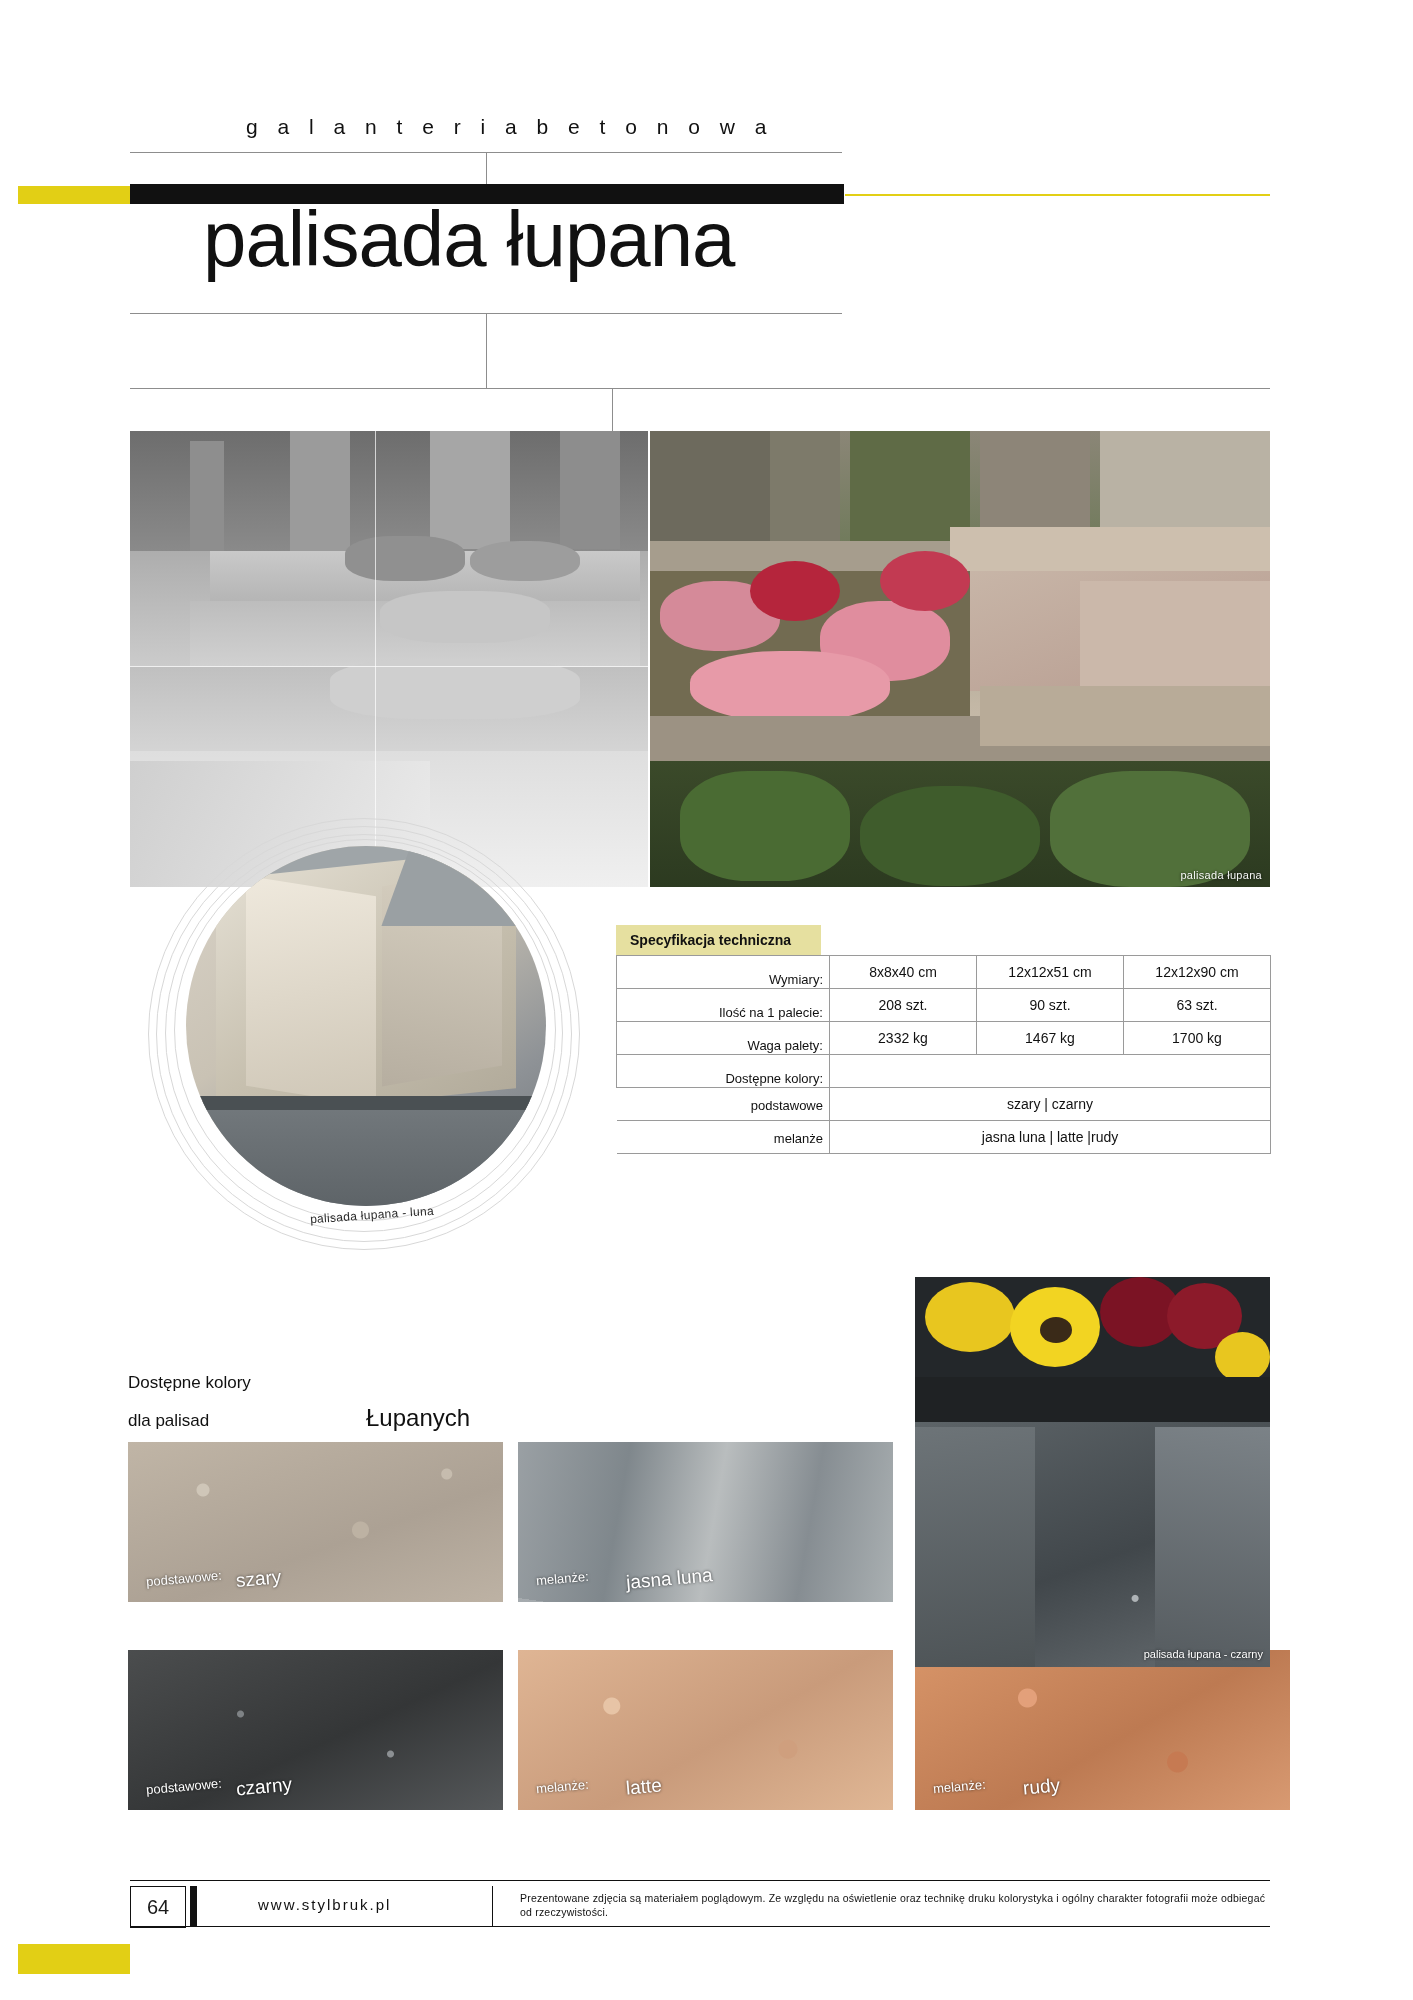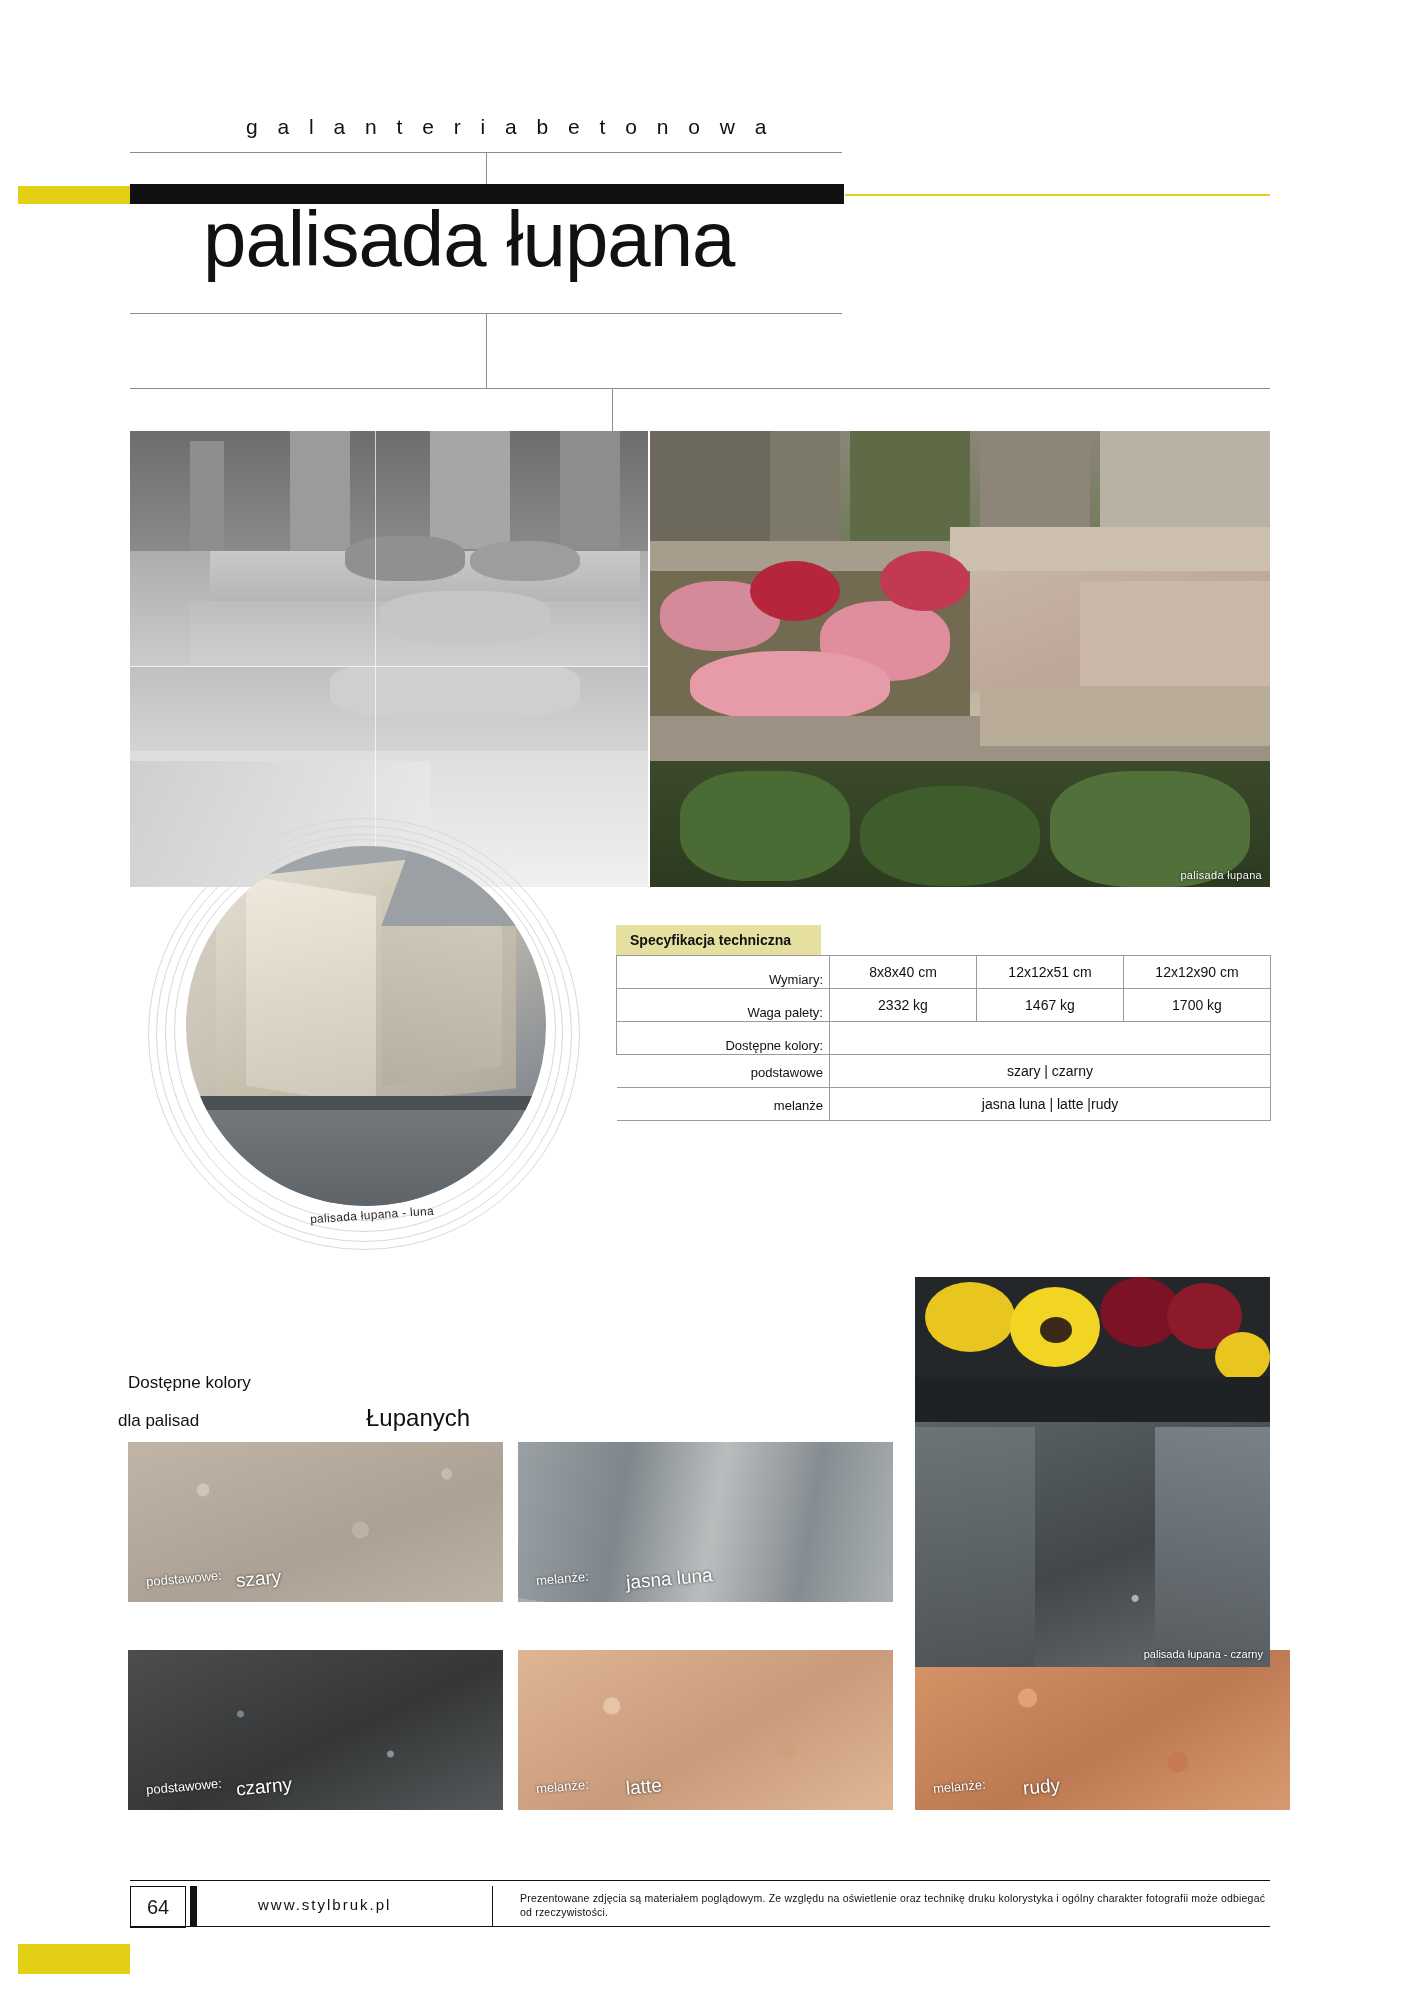--- a/index.html
+++ b/index.html
@@ -43,21 +43,21 @@
   .spec-title{position:absolute;left:0;top:0;width:205px;height:30px;background:#e6e0a0;}
   .spec-title span{display:block;padding:7px 0 0 14px;font-size:14px;font-weight:bold;color:#111;}
   table.spec-t{position:absolute;left:0;top:30px;border-collapse:collapse;width:654px;table-layout:fixed;}
   table.spec-t td{border:1px solid #9a9a9a;height:30px;font-size:14px;text-align:center;color:#111;}
   td.lbl{border-left:none;border-top:none;border-bottom:none;}
   .lblcell{position:relative;}
   .lbl-text{position:absolute;right:6px;bottom:1px;font-size:13px;white-space:nowrap;}
 
   
   .colors-head1{position:absolute;left:128px;top:1373px;font-size:17px;color:#111;}
-  .colors-head2{position:absolute;left:118px;top:1411px;font-size:17px;color:#111;}
+  .colors-head2{position:absolute;left:128px;top:1411px;font-size:17px;color:#111;}
   .colors-head3{position:absolute;left:366px;top:1395px;font-size:24px;color:#111;margin-top:9px;}
 
   .swatch{position:absolute;width:375px;height:160px;overflow:hidden;}
   .sw-label{position:absolute;left:18px;bottom:16px;font-size:13px;color:#fff;text-shadow:0 0 3px rgba(0,0,0,.75);transform:rotate(-5deg);}
   .sw-name{position:absolute;left:108px;bottom:12px;font-size:19px;color:#fff;text-shadow:0 0 3px rgba(0,0,0,.75);transform:rotate(-5deg);}
 
   .flower-photo{position:absolute;left:915px;top:1277px;width:355px;height:390px;overflow:hidden;
      background:linear-gradient(180deg,#2f3336 0%,#3a4046 35%,#555b61 70%,#6a7076 100%);}
   .flower-caption{position:absolute;right:7px;bottom:7px;font-size:11px;color:#fff;text-shadow:0 0 3px rgba(0,0,0,.85);}
 
@@ -167,20 +167,28 @@
         <tr>
           <td class="lbl lblcell">
             <span class="lbl-text">Wymiary:</span>
           </td>
           <td>8x8x40 cm</td>
           <td>12x12x51 cm</td>
           <td>12x12x90 cm</td>
         </tr>
         <tr>
           <td class="lbl lblcell">
+            <span class="lbl-text">Ilość na 1 palecie:</span>
+          </td>
+          <td>208 szt.</td>
+          <td>90 szt.</td>
+          <td>63 szt.</td>
+        </tr>
+        <tr>
+          <td class="lbl lblcell">
             <span class="lbl-text">Waga palety:</span>
           </td>
           <td>2332 kg</td>
           <td>1467 kg</td>
           <td>1700 kg</td>
         </tr>
         <tr>
           <td class="lbl lblcell">
             <span class="lbl-text">Dostępne kolory:</span>
           </td>

